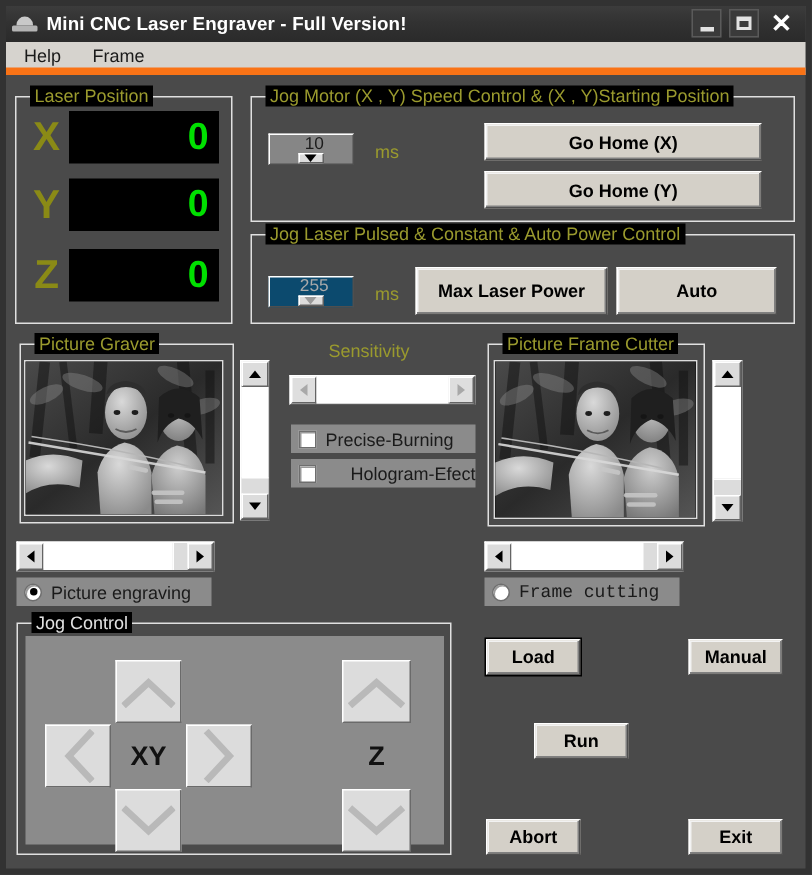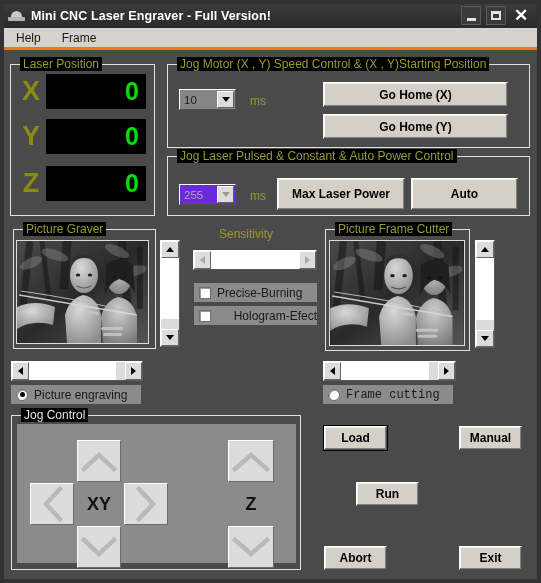--- a/index.html
+++ b/index.html
@@ -92,21 +92,21 @@
     font-size: 17px; font-weight: bold; line-height: 1;
     color: #ffffff;
   }
 
   
   .menubar {
     position: absolute;
     left: 4px; top: 28px;
     width: 533px; height: 22px;
     background: #d6d3ce;
-    border-bottom: 3px solid #f97316;
+    border-bottom: 5px solid #f97316;
     display: flex; align-items: center;
     box-sizing: border-box;
   }
   .menu-item {
     font-size: 12px;
     color: #1a1a1a;
     padding: 2px 9px;
     margin-left: 3px;
     cursor: pointer;
   }
@@ -202,21 +202,21 @@
     display: flex; align-items: center; justify-content: center;
     box-sizing: border-box;
   }
   .combo .carrow i {
     width: 0; height: 0;
     border-left: 4px solid transparent;
     border-right: 4px solid transparent;
     border-top: 5px solid #000000;
     display: block;
   }
-  .combo.disabled { background: #6d28d9; }
+  .combo.disabled { background: #0c4a6e; flex-direction: column; }
   .combo.disabled .cval { color: #aaaaaa; }
   .combo.disabled .carrow i { border-top-color: #9a9a9a; }
 
   .unit-label {
     position: absolute;
     font-size: 12px;
     color: #9a9a2e;
   }
 
   
@@ -431,21 +431,21 @@
   <div class="axis-row" style="left:16px; top:166px;">
     <div class="axis-label">Z</div>
     <div class="axis-display">
       <span class="axis-value">0</span>
     </div>
   </div>
 
   <div class="group" style="left:167px; top:64px; width:363px; height:84px;">
     <div class="glegend">Jog Motor (X , Y) Speed Control &amp; (X , Y)Starting Position</div>
   </div>
-  <div class="combo" style="left:179px; top:89px; width:57px;">
+  <div class="combo" style="left:179px; top:89px; width:57px;flex-direction:column;">
     <span class="cval">10</span>
     <span class="carrow">
         <i></i>
       </span>
   </div>
   <div class="unit-label" style="left:250px; top:94px;">ms</div>
   <div class="btn3d" style="left:323px; top:82px; width:185px; height:25px;">Go Home (X)</div>
   <div class="btn3d" style="left:323px; top:114px; width:185px; height:25px;">Go Home (Y)</div>
 
   <div class="group" style="left:167px; top:156px; width:363px; height:60px;">

